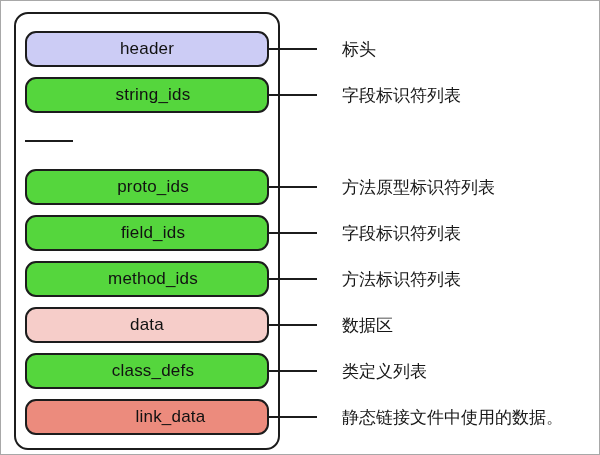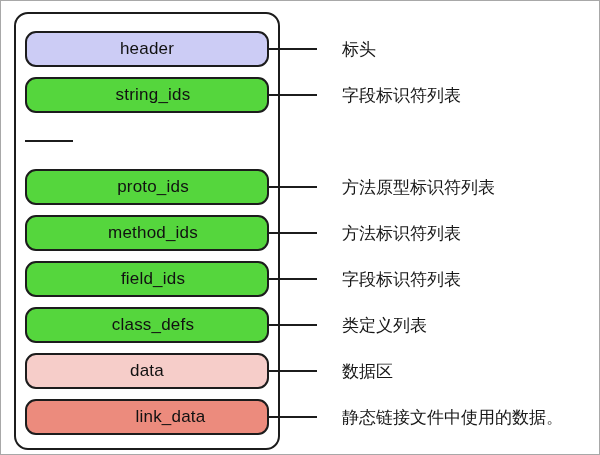--- a/index.html
+++ b/index.html
@@ -102,41 +102,41 @@
       <div class="connector"></div>
     </div>
 
     <div class="row">
       <div class="box fill-ids">proto_ids</div>
       <div class="connector"></div>
       <div class="annotation">方法原型标识符列表</div>
     </div>
 
     <div class="row">
+      <div class="box fill-ids">field_ids</div>
+      <div class="connector"></div>
+      <div class="annotation">字段标识符列表</div>
+    </div>
+
+    <div class="row">
       <div class="box fill-ids">method_ids</div>
       <div class="connector"></div>
       <div class="annotation">方法标识符列表</div>
     </div>
 
     <div class="row">
-      <div class="box fill-ids">field_ids</div>
+      <div class="box fill-data">data</div>
       <div class="connector"></div>
-      <div class="annotation">字段标识符列表</div>
+      <div class="annotation">数据区</div>
     </div>
 
     <div class="row">
       <div class="box fill-ids">class_defs</div>
       <div class="connector"></div>
       <div class="annotation">类定义列表</div>
-    </div>
-
-    <div class="row">
-      <div class="box fill-data">data</div>
-      <div class="connector"></div>
-      <div class="annotation">数据区</div>
     </div>
 
     <div class="row">
       <div class="box fill-link">link_data</div>
       <div class="connector"></div>
       <div class="annotation">静态链接文件中使用的数据。</div>
     </div>
 
   </div>
 </div>

